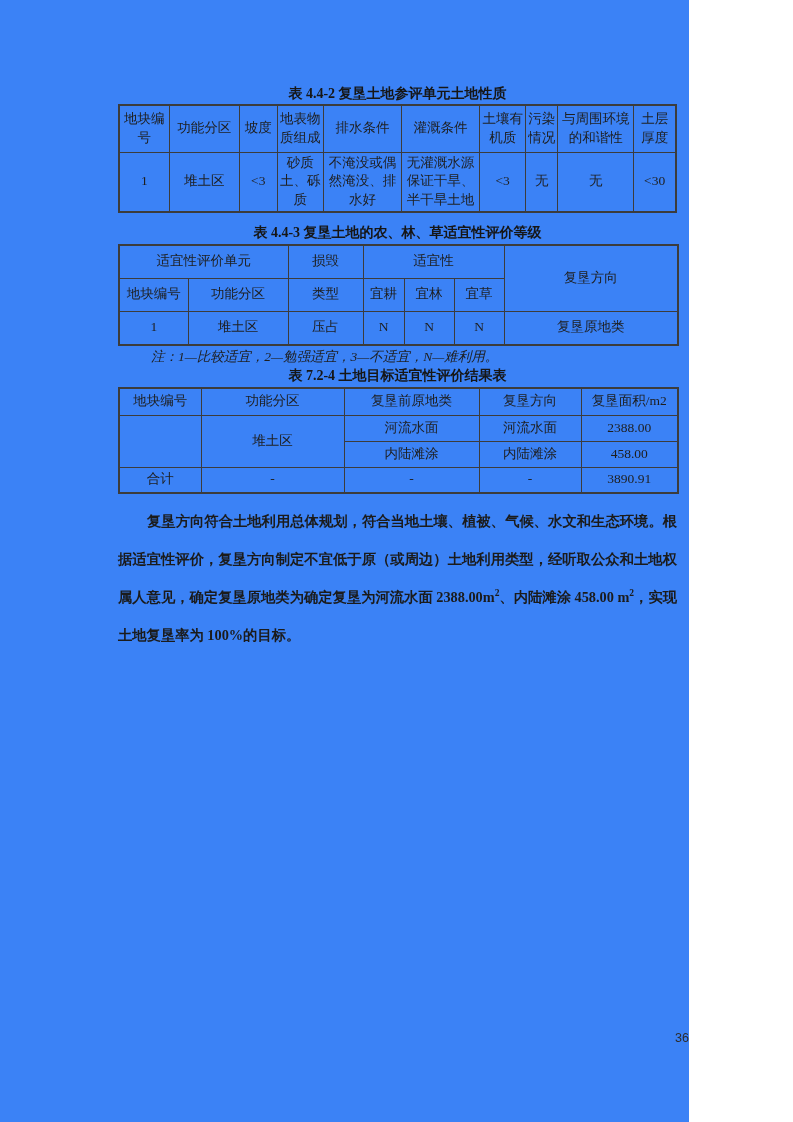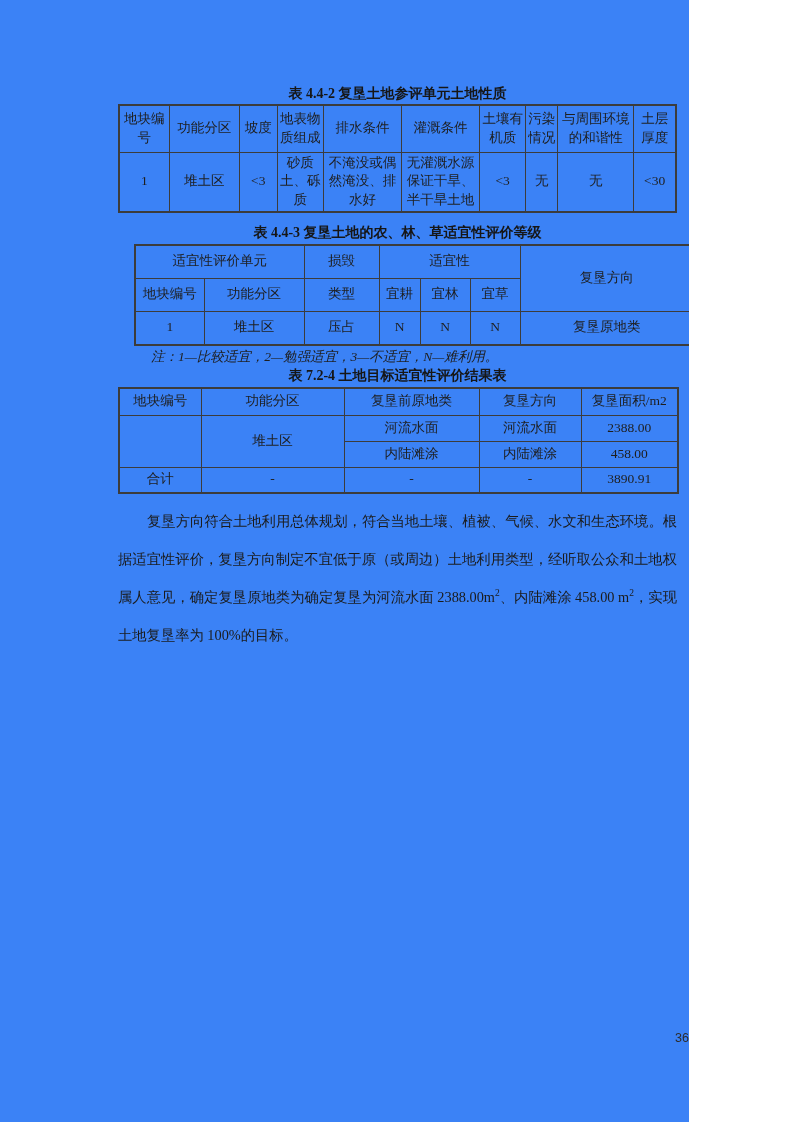--- a/index.html
+++ b/index.html
@@ -40,41 +40,42 @@
     font-weight:normal;
     font-size:13.5px;
     line-height:1.4;
     padding:1px 2px;
     color:#1e1e1e;
     word-break:break-all;
   }
   .t1 { margin-top:0; }
   .t1 .r-head { height:47px; }
   .t1 .r-data { height:58px; }
-  .t2 { margin-top:1px;margin-left:16px; }
+  .t2 { margin-top:1px; }
   .t2 .r1, .t2 .r2 { height:33px; }
   .t2 .r3 { height:34px; }
   .t3 { margin-top:1px; }
   .t3 .rh { height:27px; }
   .t3 .rr { height:26px; }
   .title-2 { margin-top:10px; }
   .note {
     margin-top:2px;
     padding-left:33px;
     font-size:13.5px;
     line-height:18px;
     font-style:italic;
   }
   .para {
     margin-top:8px;
     font-size:14.3px;
     line-height:38px;
     text-align:justify;
     text-indent:29px;
     color:#1b1b1b;
+    font-weight:bold;
   }
   .para sup {
     font-size:9.5px;
     line-height:0;
     vertical-align:super;
   }
   .page-number {
     position:absolute;
     left:0; right:0;
     top:1031px;

